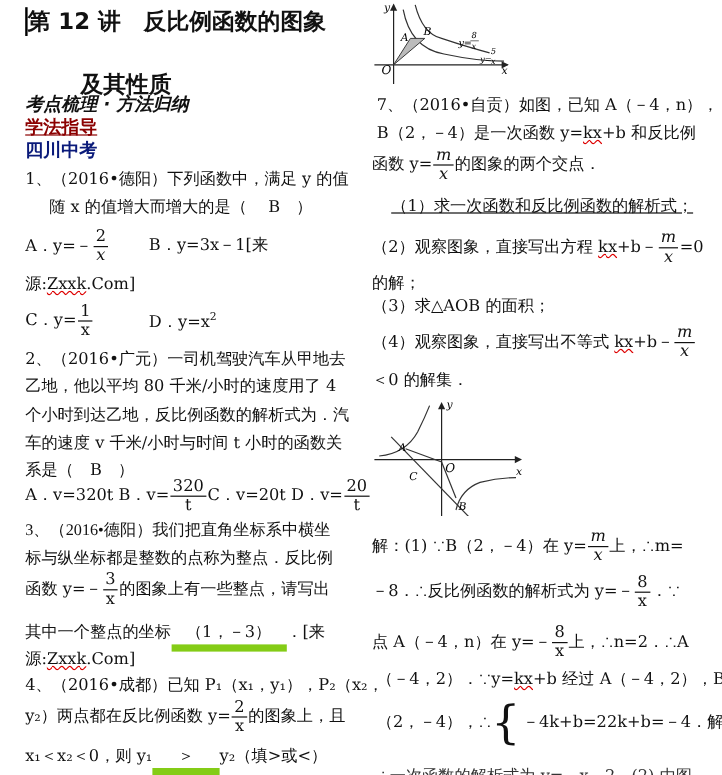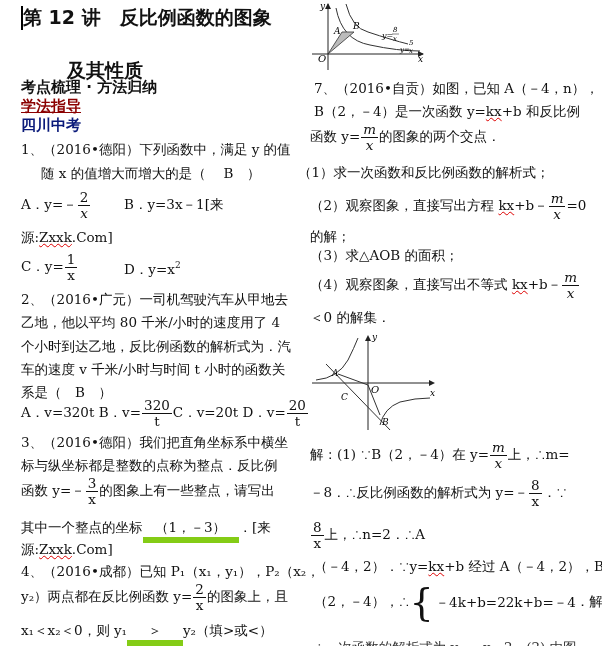--- a/index.html
+++ b/index.html
@@ -21,21 +21,21 @@
   .brace .b { font-size:38px; line-height:38px; font-weight:100; margin-right:2px; }
   .brace .rows { display:flex; flex-direction:row; line-height:19px; }
   svg text { font-family:"DejaVu Serif","Liberation Serif",serif; font-style:italic; }
 </style>
 </head>
 <body>
 
 <div class="cursor"></div>
 <div class="abs title" style="left:23px;top:5px;">第 12 讲　反比例函数的图象</div>
 <div class="abs title" style="left:67px;top:58px;">及其性质</div>
-<div class="abs h2" style="left:21px;top:78px;">考点梳理 · 方法归纳</div>
+<div class="abs h2" style="left:21px;top:78px;font-style:italic;">考点梳理 · 方法归纳</div>
 <div class="abs h2 red" style="left:21px;top:97px;">学法指导</div>
 <div class="abs h2 navy" style="left:21px;top:116px;">四川中考</div>
 
 <div class="abs line" style="left:21px;top:139px;">1、（2016•德阳）下列函数中，满足 y 的值</div>
 <div class="abs line" style="left:21px;top:163px;padding-left:20px;">随 x 的值增大而增大的是（　 B　）</div>
 <div class="abs line" style="left:21px;top:190px;">
   <span>A．y=－</span><span class="frac">
       <span class="num">2</span>
       <span class="den">x</span>
     </span>
@@ -64,21 +64,21 @@
   <span>B．v=</span><span class="frac">
       <span class="num">320</span>
       <span class="den" style="font-style:normal">t</span>
     </span><span>C．v=20t</span>
   <span>D．v=</span><span class="frac">
       <span class="num">20</span>
       <span class="den" style="font-style:normal">t</span>
     </span>
 </div>
 
-<div class="abs line" style="left:21px;top:432px;">3、（2016•德阳）我们把直角坐标系中横坐</div>
+<div class="abs line" style="left:21px;top:432px;font-family:Liberation Serif, serif;">3、（2016•德阳）我们把直角坐标系中横坐</div>
 <div class="abs line" style="left:21px;top:455px;">标与纵坐标都是整数的点称为整点．反比例</div>
 <div class="abs line" style="left:21px;top:476px;">
   <span>函数 y=－</span><span class="frac">
       <span class="num">3</span>
       <span class="den" style="font-style:normal">x</span>
     </span><span>的图象上有一些整点，请写出</span>
 </div>
 <div class="abs line" style="left:21px;top:517px;">
   <span>其中一个整点的坐标</span><span class="ul" style="width:96px">（1，－3）</span><span>．[来</span>
 </div>
@@ -122,21 +122,21 @@
 <div class="abs line" style="left:314px;top:78px;">7、（2016•自贡）如图，已知 A（－4，n），</div>
 <div class="abs line" style="left:314px;top:101px;">
   <span>B（2，－4）是一次函数 y=</span><span class="wavy">kx</span><span>+b 和反比例</span>
 </div>
 <div class="abs line" style="left:310px;top:122px;">
   <span>函数 y=</span><span class="frac">
       <span class="num" style="font-style:italic">m</span>
       <span class="den">x</span>
     </span><span>的图象的两个交点．</span>
 </div>
-<div class="abs line" style="left:298px;top:162px;">（1）求一次函数和反比例函数的解析式；</div>
+<div class="abs line" style="left:326px;top:162px;text-decoration:underline;">（1）求一次函数和反比例函数的解析式；</div>
 <div class="abs line" style="left:310px;top:191px;">
   <span>（2）观察图象，直接写出方程 </span><span class="wavy">kx</span><span>+b－</span><span class="frac">
       <span class="num" style="font-style:italic">m</span>
       <span class="den">x</span>
     </span><span>=0</span>
 </div>
 <div class="abs line" style="left:310px;top:226px;">的解；</div>
 <div class="abs line" style="left:310px;top:245px;">（3）求△AOB 的面积；</div>
 <div class="abs line" style="left:310px;top:270px;">
   <span>（4）观察图象，直接写出不等式 </span><span class="wavy">kx</span><span>+b－</span><span class="frac">
@@ -170,21 +170,21 @@
       <span class="den">x</span>
     </span><span>上，∴m=</span>
 </div>
 <div class="abs line" style="left:310px;top:478px;">
   <span>－8．∴反比例函数的解析式为 y=－</span><span class="frac">
       <span class="num">8</span>
       <span class="den" style="font-style:normal">x</span>
     </span><span>．∵</span>
 </div>
 <div class="abs line" style="left:310px;top:520px;">
-  <span class="frac">
+  <span>点 A（－4，n）在 y=－</span><span class="frac">
       <span class="num">8</span>
       <span class="den" style="font-style:normal">x</span>
     </span><span>上，∴n=2．∴A</span>
 </div>
 <div class="abs line" style="left:314px;top:556px;">
   <span>（－4，2）．∵y=</span><span class="wavy">kx</span><span>+b 经过 A（－4，2），B</span>
 </div>
 <div class="abs line" style="left:314px;top:583px;">
   <span>（2，－4），∴</span><span class="brace">
       <span class="b">{</span>

